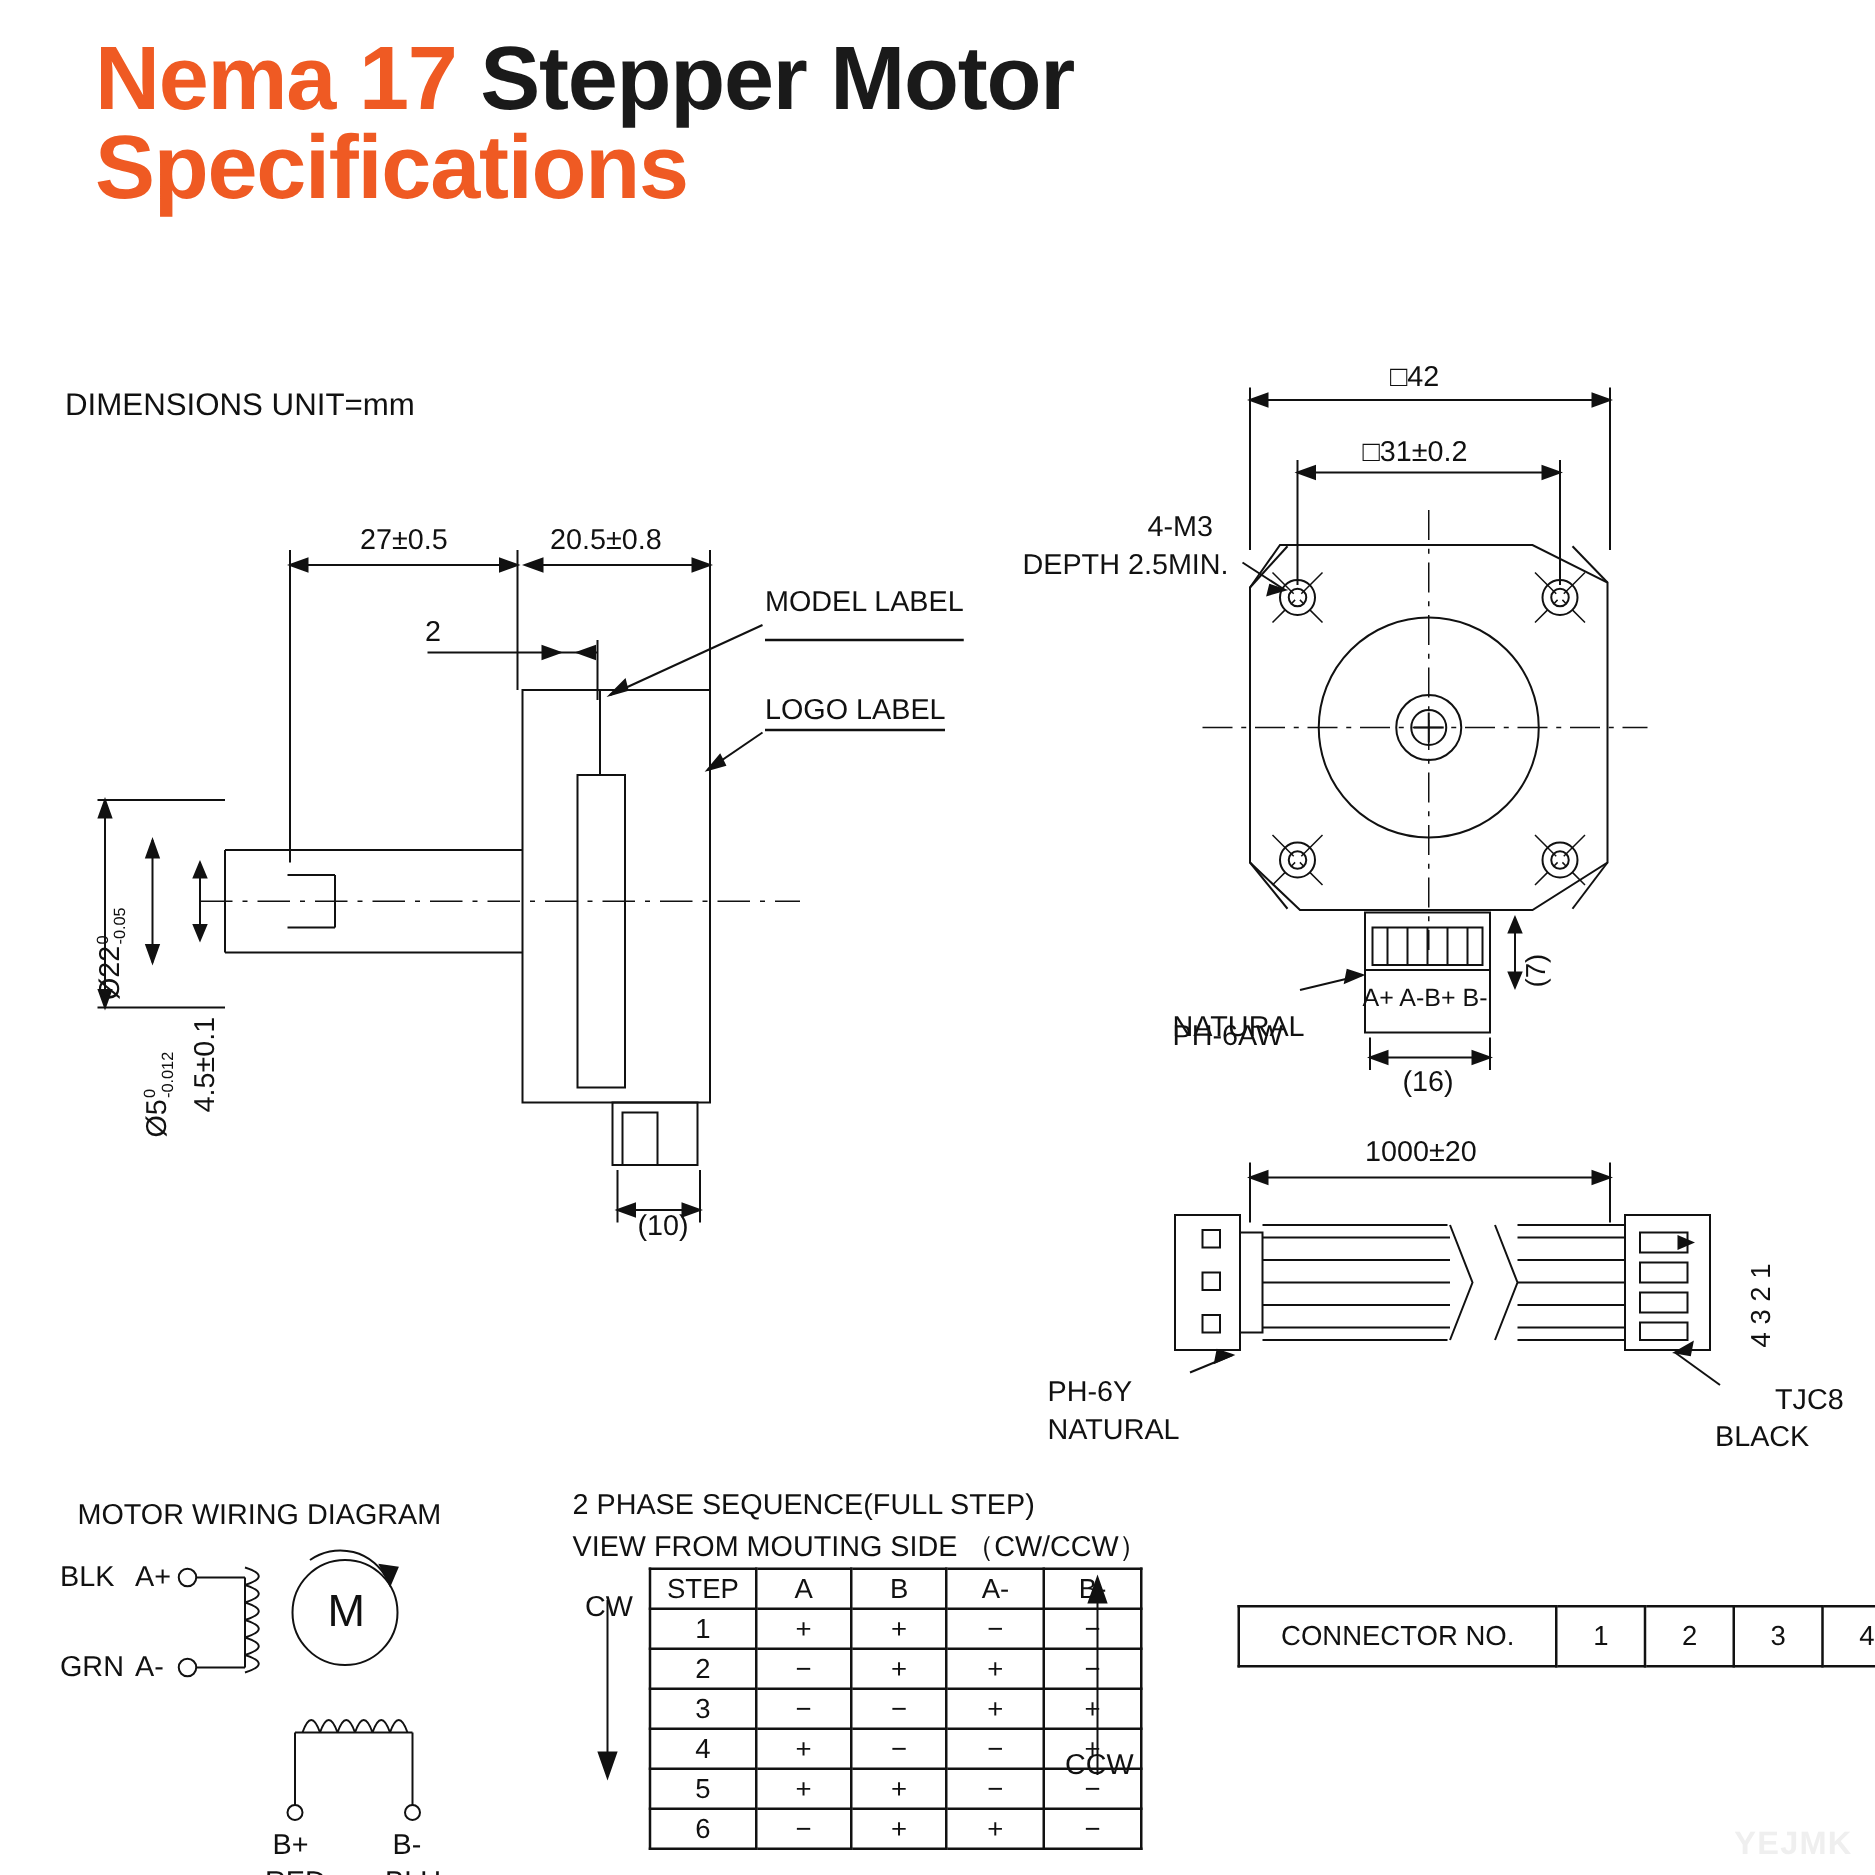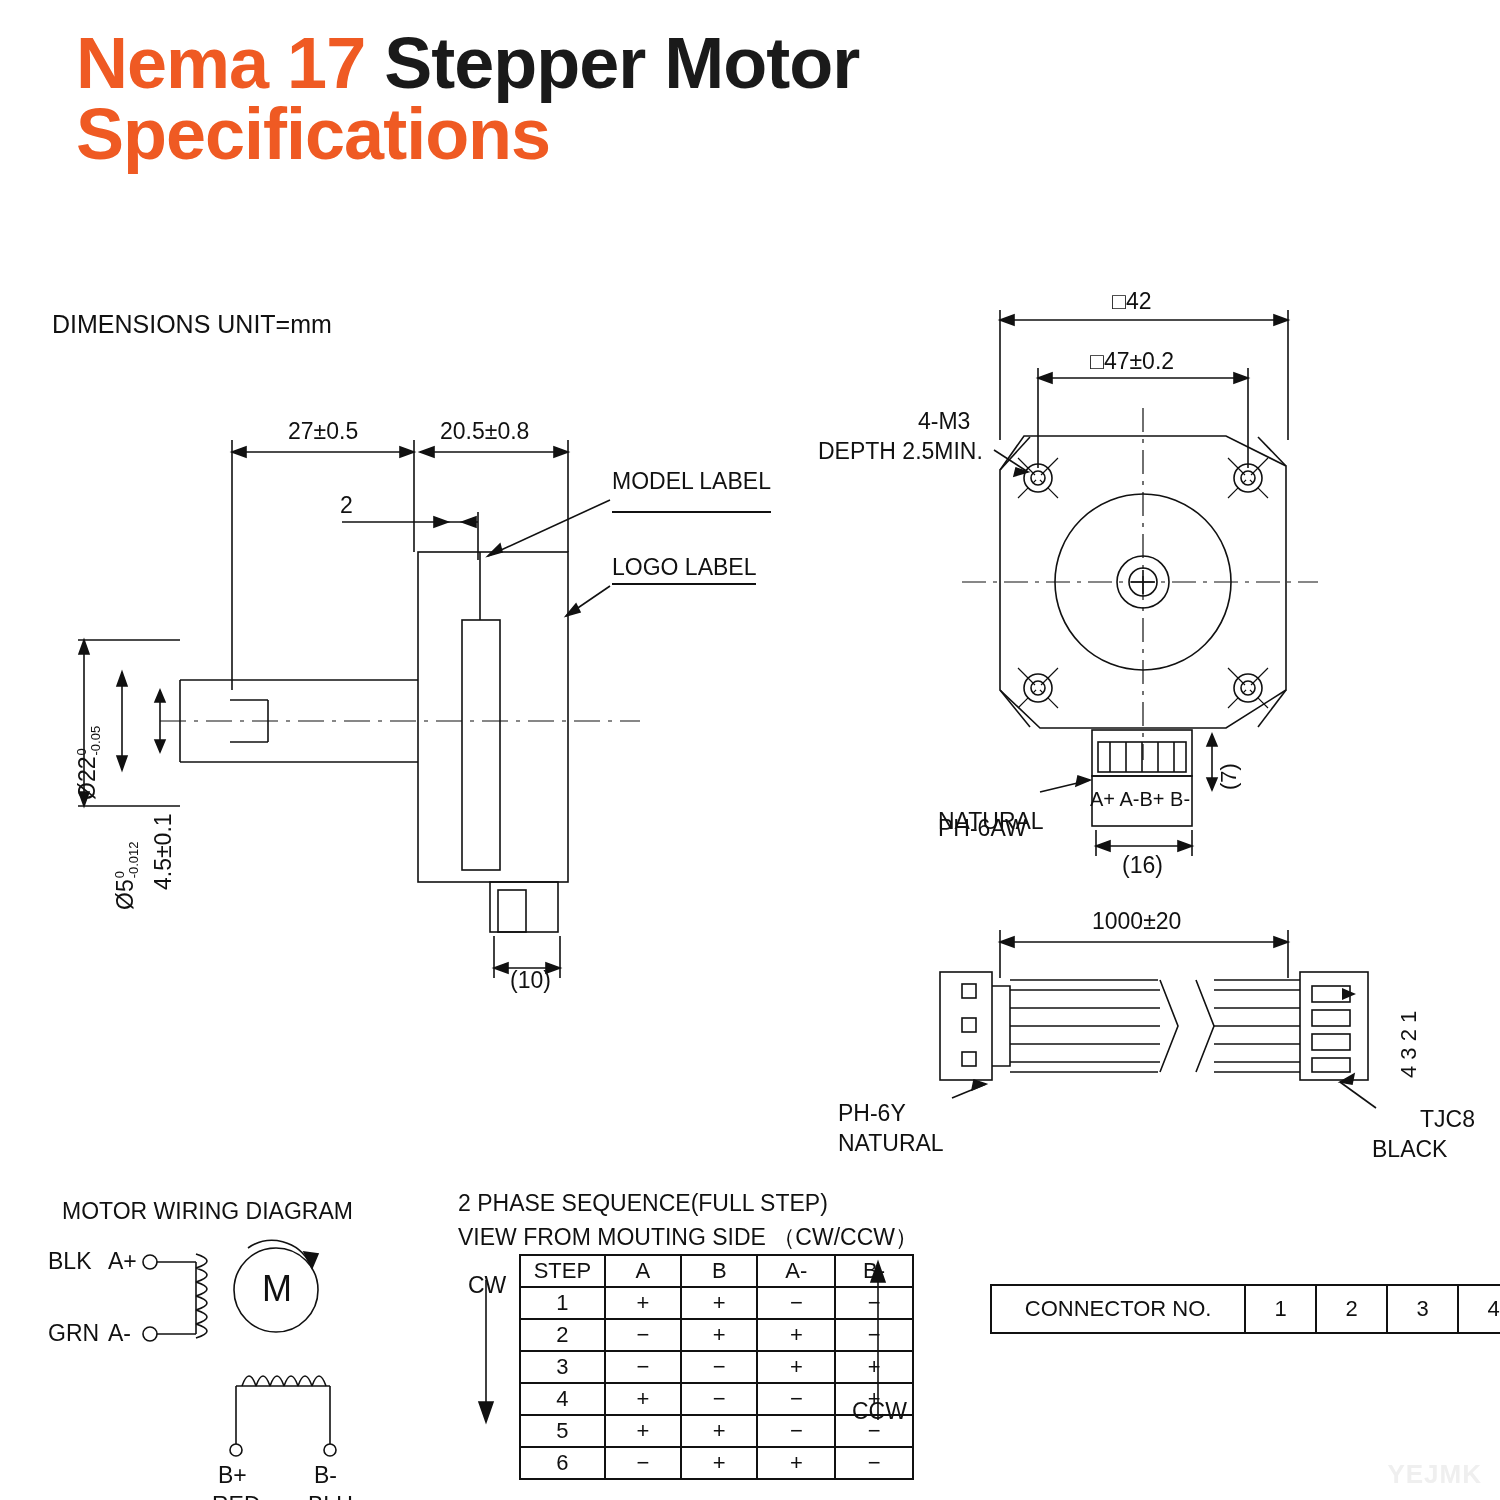--- a/index.html
+++ b/index.html
@@ -254,21 +254,21 @@
 </div>
 <div class="abs" style="left:112px;top:910px;transform:rotate(-90deg);transform-origin:left top;white-space:nowrap;font-size:23px;">
   <span>Ø5</span><span style="display:inline-block;font-size:13px;line-height:1.05;text-align:left;vertical-align:middle;margin-left:1px;">
     <span style="display:block;">0</span>
     <span style="display:block;">-0.012</span>
   </span>
 </div>
 <div class="abs" style="left:150px;top:890px;transform:rotate(-90deg);transform-origin:left top;white-space:nowrap;font-size:23px;">4.5±0.1</div>
 
 <div class="lbl" style="left:1112px;top:288px;">□42</div>
-<div class="lbl" style="left:1090px;top:348px;">□47±0.2</div>
+<div class="lbl" style="left:1090px;top:348px;">□31±0.2</div>
 <div class="lbl" style="left:918px;top:408px;">4-M3</div>
 <div class="lbl" style="left:818px;top:438px;">DEPTH 2.5MIN.</div>
 <div class="lbl" style="left:938px;top:815px;">PH-6AW</div>
 <div class="lbl" style="left:938px;top:808px;">NATURAL</div>
 <div class="lbl small" style="left:1090px;top:788px;">A+  A-B+  B-</div>
 <div class="abs" style="left:1216px;top:790px;transform:rotate(-90deg);transform-origin:left top;font-size:22px;white-space:nowrap;">(7)</div>
 <div class="lbl" style="left:1122px;top:852px;">(16)</div>
 
 <div class="lbl" style="left:1092px;top:908px;">1000±20</div>
 <div class="lbl" style="left:838px;top:1100px;">PH-6Y</div>

